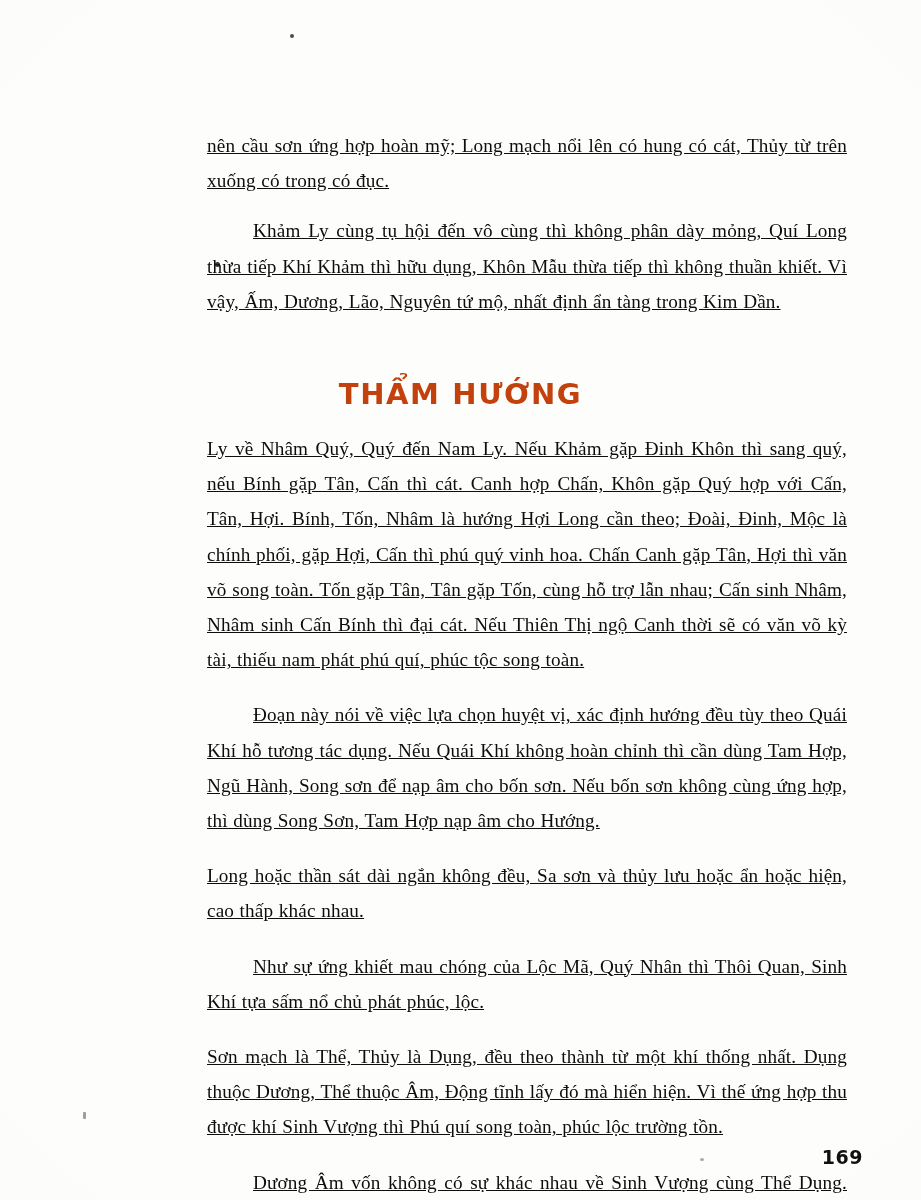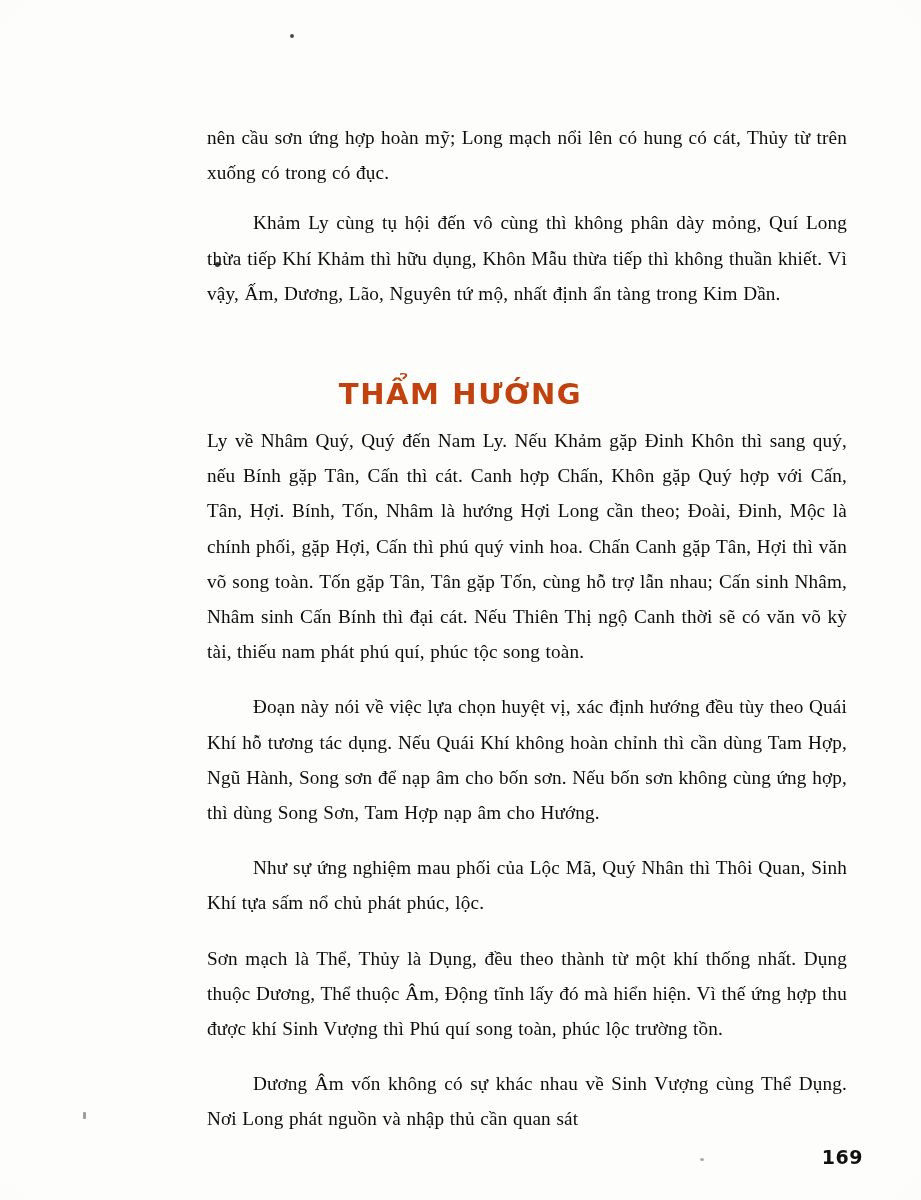--- a/index.html
+++ b/index.html
@@ -30,27 +30,28 @@
   }
 
   .text-block {
     position: absolute;
     left: 207px;
     top: 116px;
     width: 640px;
   }
 
   p.para {
-    margin: 4px 0 0 0;
+    margin: 12px 0 0 0;
     font-size: 19.2px;
     line-height: 35.2px;
     text-align: justify;
     text-justify: inter-word;
     letter-spacing: 0.15px;
     word-spacing: 0.6px;
+    text-decoration: underline;
     -webkit-font-smoothing: none;
   }
 
   p.para.indent {
     text-indent: 46px;
   }
 
   p.gap-sm { margin-top: 15px; }
   p.gap-md { margin-top: 20px; }
 
@@ -114,20 +115,21 @@
   <div class="text-block">
     <p class="para">nên cầu sơn ứng hợp hoàn mỹ; Long mạch nổi lên có hung có cát, Thủy từ trên xuống có trong có đục.</p>
     <p class="para indent gap-sm">Khảm Ly cùng tụ hội đến vô cùng thì không phân dày mỏng, Quí Long thừa tiếp Khí Khảm thì hữu dụng, Khôn Mẫu thừa tiếp thì không thuần khiết. Vì vậy, Ấm, Dương, Lão, Nguyên tứ mộ, nhất định ẩn tàng trong Kim Dần.</p>
   </div>
 
   <h1 class="heading">THẨM HƯỚNG</h1>
 
   <div class="body-lower">
     <p class="para">Ly về Nhâm Quý, Quý đến Nam Ly. Nếu Khảm gặp Đinh Khôn thì sang quý, nếu Bính gặp Tân, Cấn thì cát. Canh hợp Chấn, Khôn gặp Quý hợp với Cấn, Tân, Hợi. Bính, Tốn, Nhâm là hướng Hợi Long cần theo; Đoài, Đinh, Mộc là chính phối, gặp Hợi, Cấn thì phú quý vinh hoa. Chấn Canh gặp Tân, Hợi thì văn võ song toàn. Tốn gặp Tân, Tân gặp Tốn, cùng hỗ trợ lẫn nhau; Cấn sinh Nhâm, Nhâm sinh Cấn Bính thì đại cát. Nếu Thiên Thị ngộ Canh thời sẽ có văn võ kỳ tài, thiếu nam phát phú quí, phúc tộc song toàn.</p>
     <p class="para indent gap-md">Đoạn này nói về việc lựa chọn huyệt vị, xác định hướng đều tùy theo Quái Khí hỗ tương tác dụng. Nếu Quái Khí không hoàn chỉnh thì cần dùng Tam Hợp, Ngũ Hành, Song sơn để nạp âm cho bốn sơn. Nếu bốn sơn không cùng ứng hợp, thì dùng Song Sơn, Tam Hợp nạp âm cho Hướng.</p>
-    <p class="para indent gap-md">Như sự ứng nghiệm mau phối của Lộc Mã, Quý Nhân thì Thôi Quan, Sinh Khí tựa sấm nổ chủ phát phúc, lộc.</p>
+    <p class="para gap-md">Long hoặc thần sát dài ngắn không đều, Sa sơn và thủy lưu hoặc ẩn hoặc hiện, cao thấp khác nhau.</p>
+    <p class="para indent gap-md">Như sự ứng khiết mau chóng của Lộc Mã, Quý Nhân thì Thôi Quan, Sinh Khí tựa sấm nổ chủ phát phúc, lộc.</p>
     <p class="para gap-md">Sơn mạch là Thể, Thủy là Dụng, đều theo thành từ một khí thống nhất. Dụng thuộc Dương, Thể thuộc Âm, Động tĩnh lấy đó mà hiển hiện. Vì thế ứng hợp thu được khí Sinh Vượng thì Phú quí song toàn, phúc lộc trường tồn.</p>
     <p class="para indent gap-md">Dương Âm vốn không có sự khác nhau về Sinh Vượng cùng Thể Dụng. Nơi Long phát nguồn và nhập thủ cần quan sát</p>
   </div>
 
   <div class="page-number">169</div>
 
 </div>
 
 </body></html>

